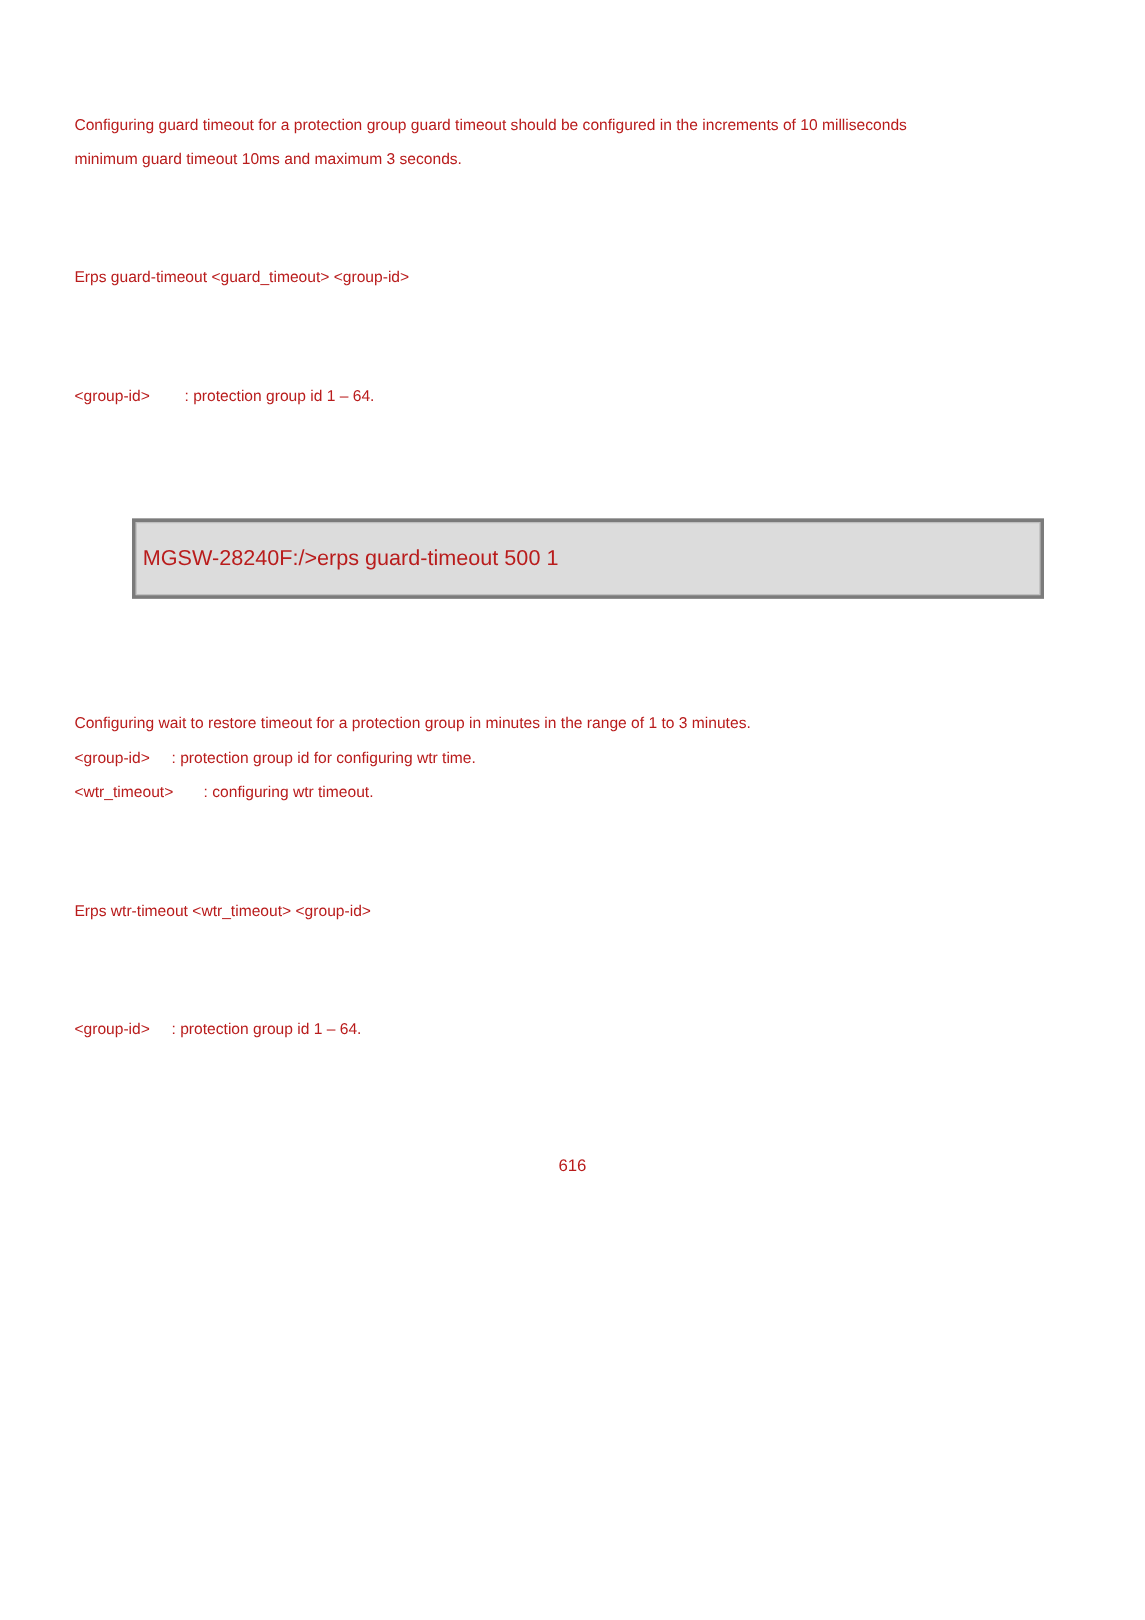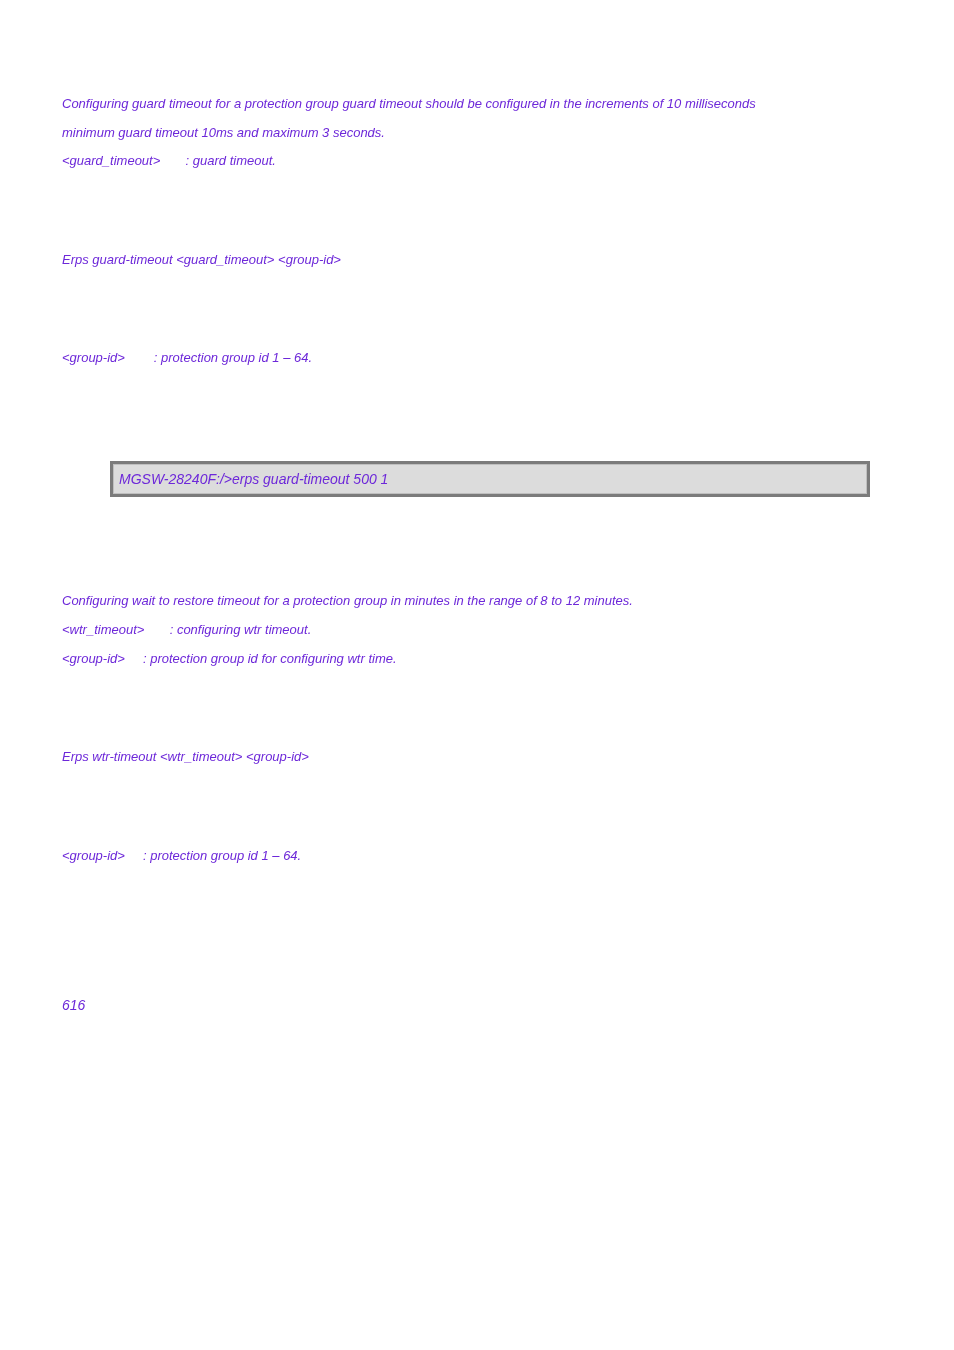--- a/index.html
+++ b/index.html
@@ -7,65 +7,63 @@
     padding: 0;
     background: #fff;
     width: 954px;
   }
   .page {
     box-sizing: border-box;
     width: 954px;
     padding: 90px 62px 40px 62px;
     font-family: Arial, Helvetica, sans-serif;
     font-size: 13px;
-    color: #6d28d9;
+    color: #b91c1c;
     line-height: 2.2;
-    font-style: italic;
   }
   .block {
     margin-bottom: 28px;
   }
   .pre {
     white-space: pre;
     font-family: Arial, Helvetica, sans-serif;
   }
   .code-box {
     margin: 0 0 0 48px;
     width: 760px;
     border: 3px solid #7b7b7b;
     background: #dcdcdc;
     box-sizing: border-box;
-    padding: 4px 6px;
+    padding: 16px 6px;
     font-family: Arial, Helvetica, sans-serif;
-    font-size: 14px;
+    font-size: 18px;
     line-height: 1.6;
     position: relative;
     box-shadow: inset 0 0 0 1px #bfbfbf;
   }
   .section-gap {
     height: 90px;
   }
   .mid-gap {
     height: 42px;
   }
   .pagenum {
-    text-align: left;
+    text-align: center;
     font-size: 14px;
-    margin-top: 120px;
+    margin-top: 84px;
   }
 </style>
 </head>
 <body>
 
 <div class="page">
 
   <div class="block">
     <div>Configuring guard timeout for a protection group guard timeout should be configured in the increments of 10 milliseconds</div>
     <div>minimum guard timeout 10ms and maximum 3 seconds.</div>
-    <div class="pre">&lt;guard_timeout&gt;       : guard timeout.</div>
   </div>
 
   <div class="mid-gap"></div>
 
   <div class="block">
     <div>Erps guard-timeout &lt;guard_timeout&gt; &lt;group-id&gt;</div>
   </div>
 
   <div class="mid-gap"></div>
 
@@ -75,23 +73,23 @@
 
   <div style="height:60px"></div>
 
   <div class="code-box">
     <span>MGSW-28240F:/&gt;erps guard-timeout 500 1</span>
   </div>
 
   <div class="section-gap"></div>
 
   <div class="block">
-    <div>Configuring wait to restore timeout for a protection group in minutes in the range of 8 to 12 minutes.</div>
+    <div>Configuring wait to restore timeout for a protection group in minutes in the range of 1 to 3 minutes.</div>
+    <div class="pre">&lt;group-id&gt;     : protection group id for configuring wtr time.</div>
     <div class="pre">&lt;wtr_timeout&gt;       : configuring wtr timeout.</div>
-    <div class="pre">&lt;group-id&gt;     : protection group id for configuring wtr time.</div>
   </div>
 
   <div class="mid-gap"></div>
 
   <div class="block">
     <div>Erps wtr-timeout &lt;wtr_timeout&gt; &lt;group-id&gt;</div>
   </div>
 
   <div class="mid-gap"></div>
 

